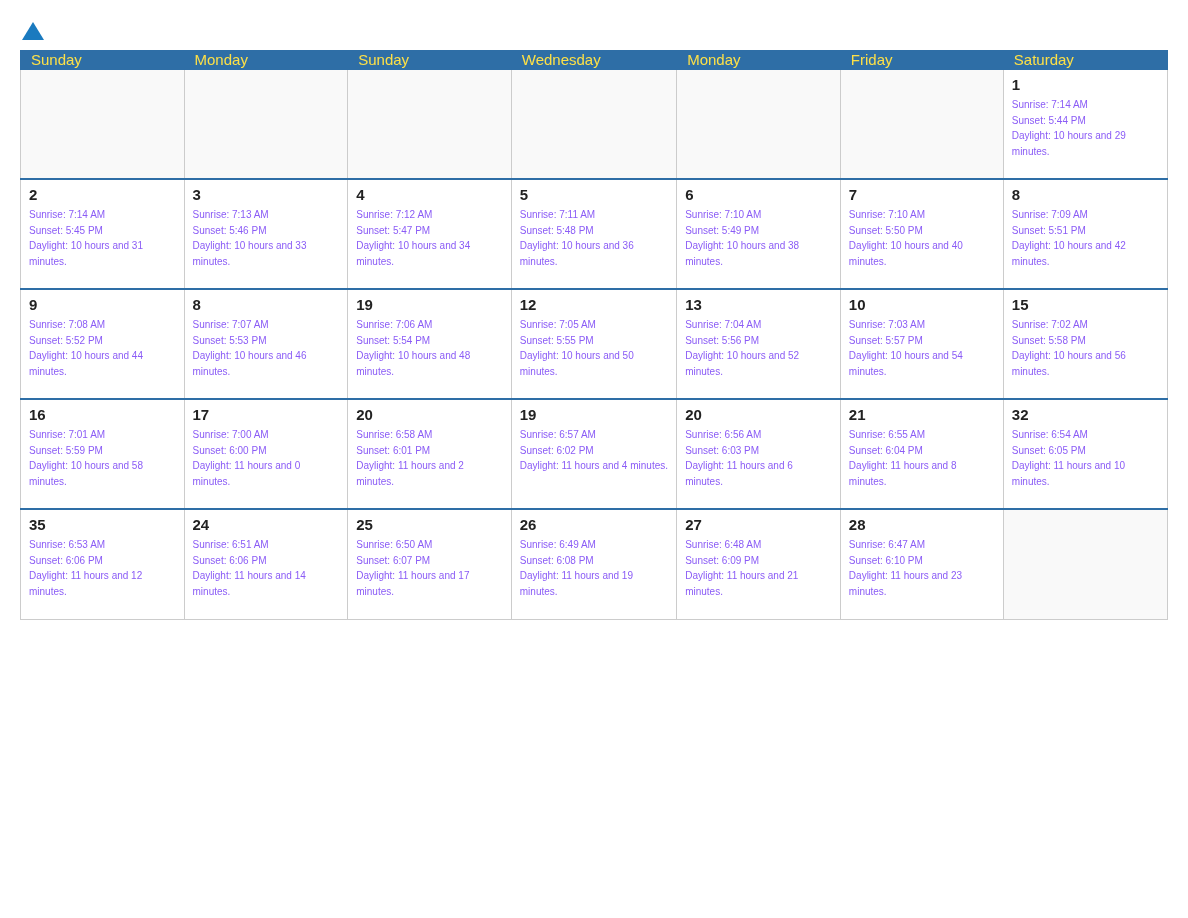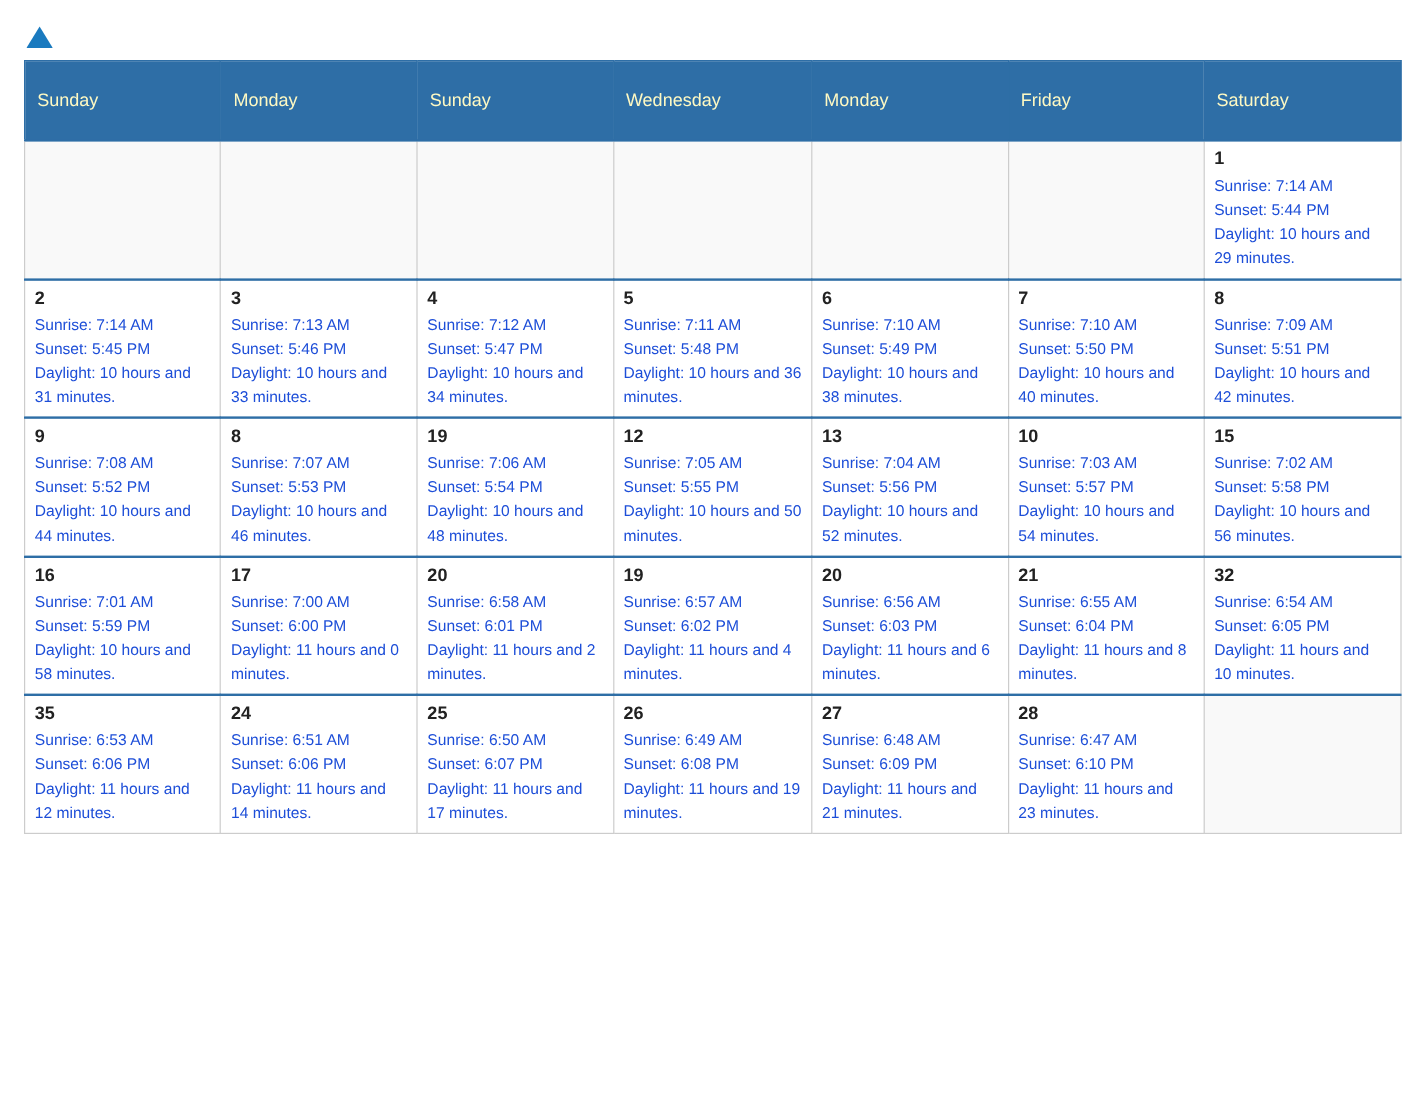--- a/index.html
+++ b/index.html
@@ -38,24 +38,24 @@
       color: #444;
       margin-top: 4px;
     }
     .calendar {
       width: 100%;
       border-collapse: collapse;
       margin-top: 10px;
     }
     .calendar thead th {
       background-color: #2e6ea6;
-      color: #fef9c3;
+      color: #fde047;
       font-size: 15px;
       font-weight: normal;
-      padding: 24px 10px;
+      padding: 0 10px;
       text-align: left;
       border: 1px solid #2e6ea6;
     }
     .calendar tbody td {
       border: 1px solid #ccc;
       vertical-align: top;
       padding: 6px 8px;
       width: 170px;
       min-height: 100px;
       font-size: 13px;
@@ -65,23 +65,23 @@
       border-top: 2px solid #2e6ea6;
     }
     .day-number {
       font-size: 15px;
       font-weight: bold;
       display: block;
       margin-bottom: 4px;
       color: #222;
     }
     .day-info {
-      font-size: 13px;
+      font-size: 10px;
       line-height: 1.55;
-      color: #1d4ed8;
+      color: #8b5cf6;
     }
     .empty-cell {
       background: #f9f9f9;
     }
     td {
       min-height: 110px;
       height: 110px;
     }
   </style>
 </head>

